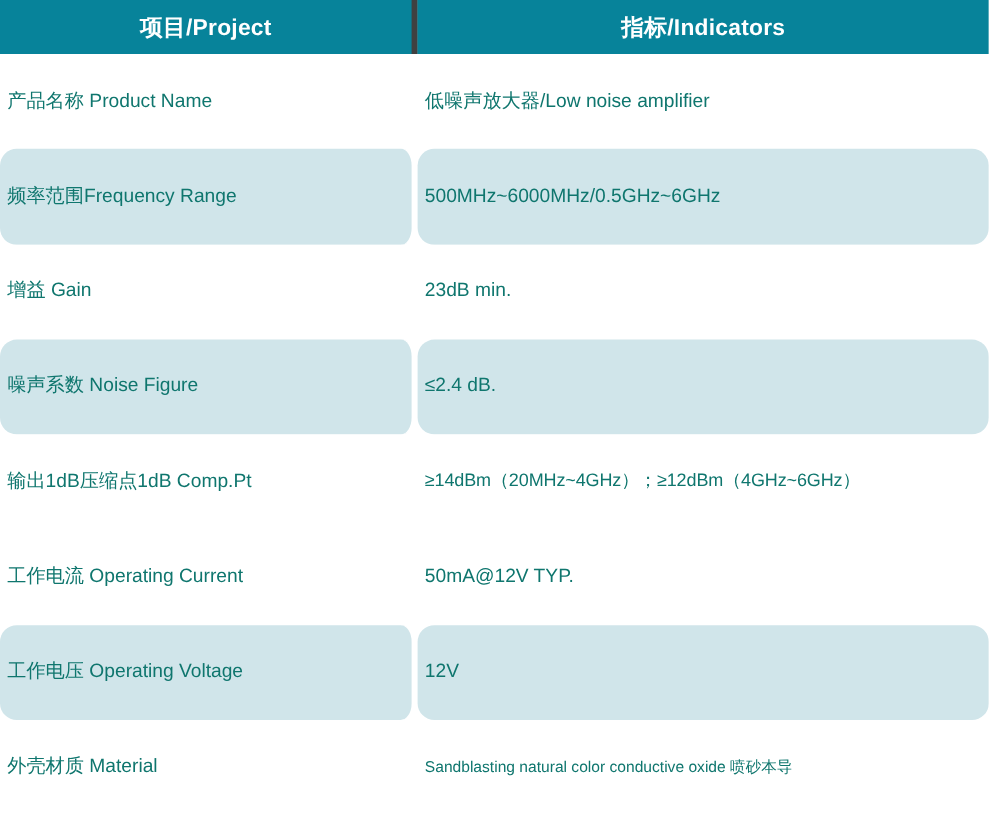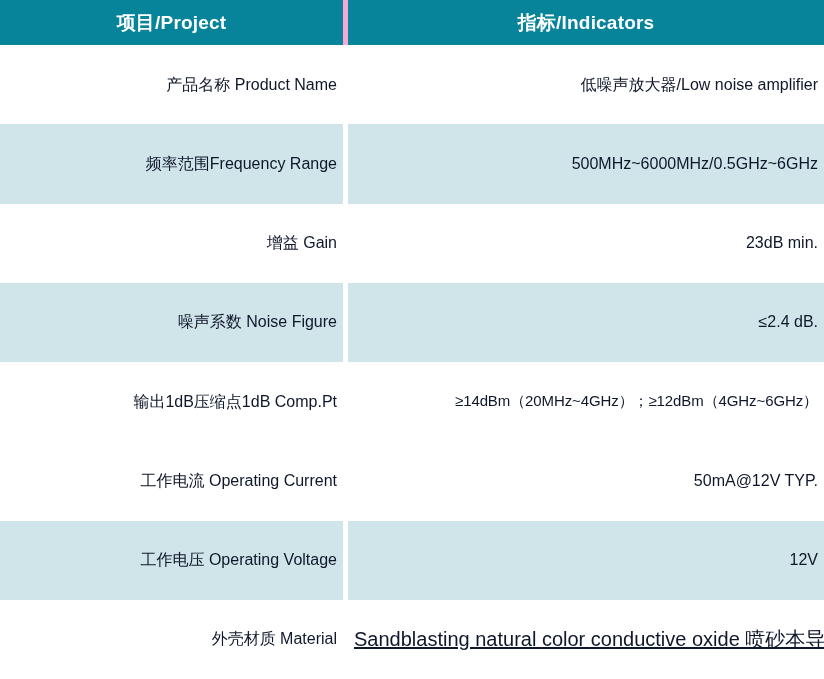--- a/index.html
+++ b/index.html
@@ -31,53 +31,53 @@
     padding: 0;
     background: #07839a;
     color: #ffffff;
     font-size: 19px;
     font-weight: bold;
     letter-spacing: 0.2px;
     text-align: center;
     vertical-align: middle;
   }
   thead th.th-project {
-    border-right: 5px solid #f9a8d4;
+    border-right: 5px solid #404040;
     margin-left: 26px;
   }
 
   tbody td {
     height: 45.3px;
     padding: 0 6px;
     font-size: 16px;
-    color: #0f172a;
-    text-align: right;
+    color: #0f766e;
+    text-align: left;
     vertical-align: middle;
     line-height: 1.25;
     white-space: nowrap;
   }
   tbody td.cell-project {
     border-right: 5px solid #ffffff;
   }
 
   tbody tr.row-tint td {
     background: #d0e5ea;
+    border-radius: 14px;
   }
   tbody tr.row-plain td {
     background: #ffffff;
   }
 
   
   tbody td.cell-indicators.dense {
     font-size: 15px;
     letter-spacing: -0.1px;
   }
   tbody td.cell-indicators.long {
-    font-size: 20px;
-    text-decoration: underline;
+    font-size: 13px;
   }
 </style>
 </head>
 <body>
 
 <table class="spec-table">
   <colgroup>
     <col class="col-project">
     <col class="col-indicators">
   </colgroup>

